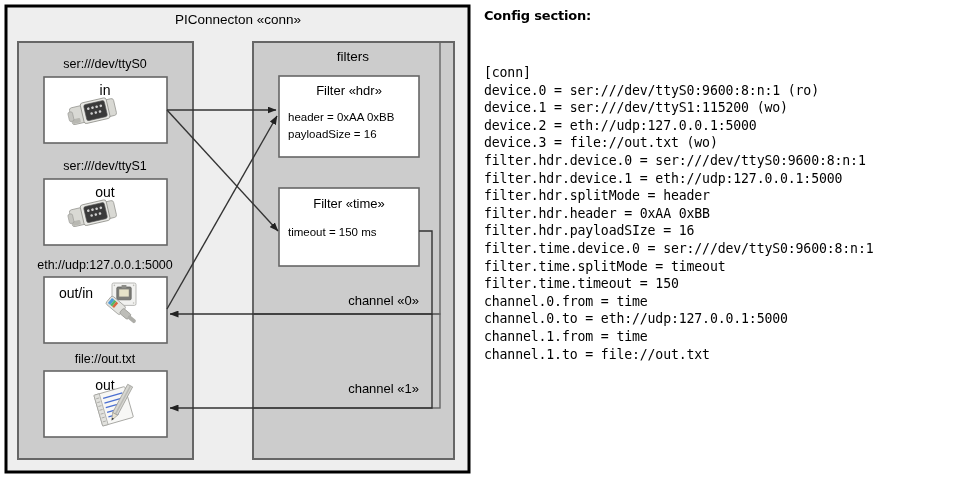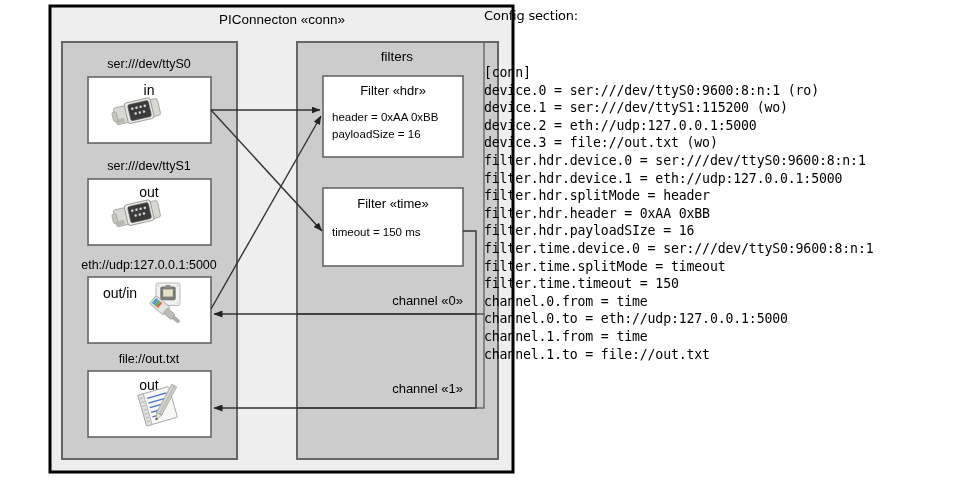--- a/index.html
+++ b/index.html
@@ -17,35 +17,34 @@
     position: relative;
     width: 964px;
     height: 484px;
   }
   #diagram-panel {
     position: absolute;
     left: 0;
     top: 0;
     width: 476px;
     height: 484px;
-    padding-left: 44px;
   }
   #config-panel {
     position: absolute;
     left: 480px;
     top: 0;
     width: 484px;
     height: 484px;
   }
   .cfg-title {
     position: absolute;
     left: 4px;
     top: 8px;
     font-family: "DejaVu Sans", sans-serif;
-    font-weight: normal;
+    font-weight: bold;
     font-size: 13px;
     color: #000;
     letter-spacing: -0.2px;
   }
   .cfg-lines {
     position: absolute;
     left: 4px;
     top: 44px;
     font-family: "DejaVu Sans Mono", monospace;
     font-size: 13.2px;

